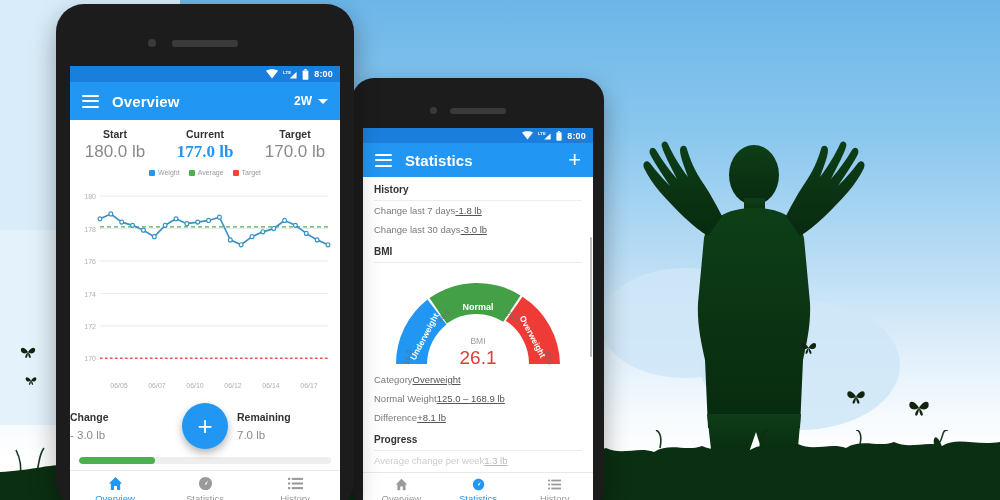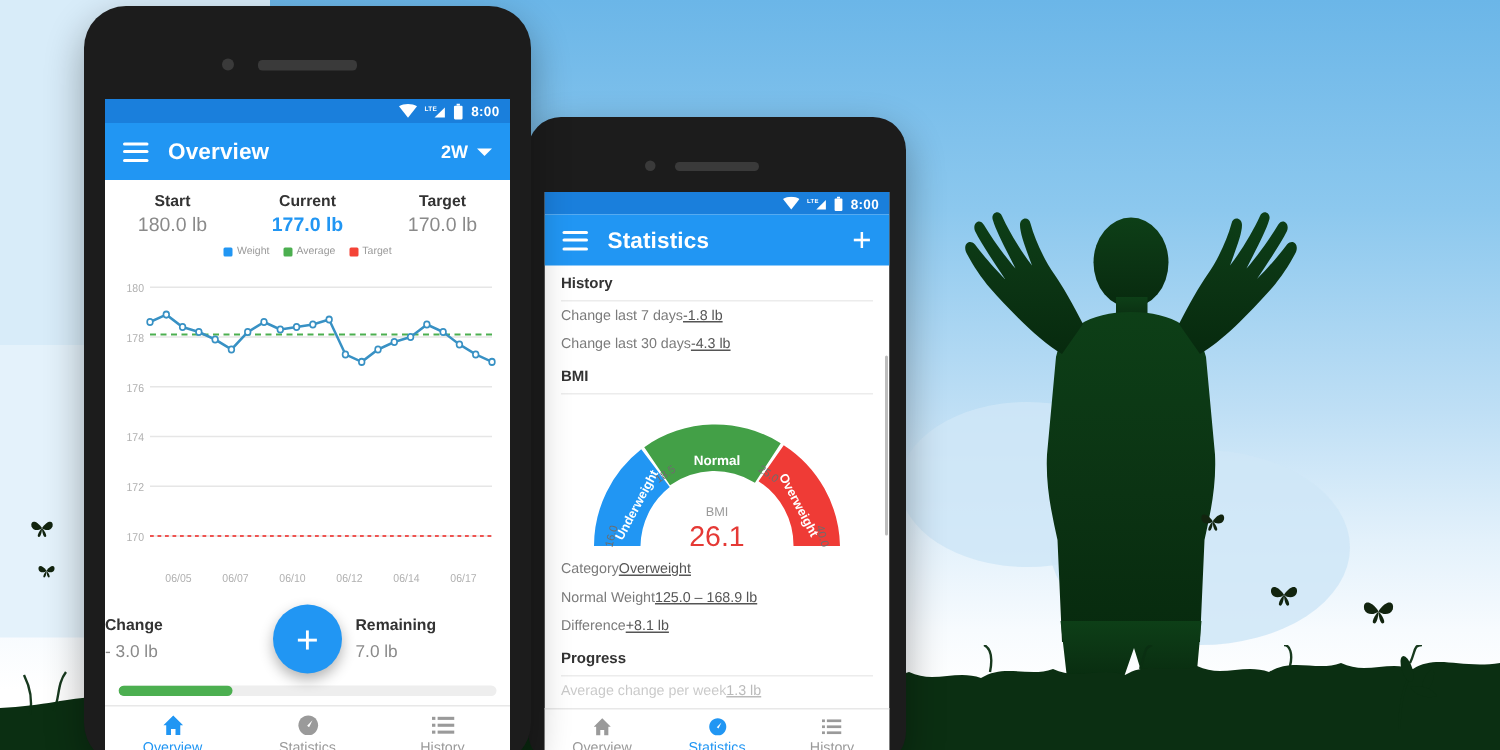--- a/index.html
+++ b/index.html
@@ -48,22 +48,22 @@
   .hamb i{display:block;height:2px;background:#fff;border-radius:1px;}
   .range{font-size:12px;font-weight:bold;margin-right:6px;}
   .caret{width:0;height:0;border-left:5px solid transparent;border-right:5px solid transparent;border-top:5px solid #fff;}
   .plus{font-size:22px;line-height:1;font-weight:300;}
 
   
   .p1body{background:#fff;height:100%;display:flex;flex-direction:column;}
   .stats3{display:flex;padding:8px 0 3px;}
   .stat{flex:1;text-align:center;}
   .stat .lbl{font-size:10.5px;font-weight:bold;color:#333;}
-  .stat .val{font-size:13px;color:#8a8a8a;margin-top:2px;}
-  .stat .val.hi{color:#2196f3;font-weight:bold;}
+  .stat .val{font-size:17px;color:#8a8a8a;margin-top:2px;}
+  .stat .val.hi{color:#2196f3;font-weight:bold;font-family:Liberation Serif, serif;}
   .legend{display:flex;justify-content:center;gap:9px;padding:4px 0 2px;}
   .lg{display:flex;align-items:center;gap:3px;font-size:7px;color:#9a9a9a;}
   .sw{width:6px;height:6px;border-radius:1px;}
 
   .chartbox{flex:1;position:relative;padding:2px 6px 0 4px;}
   .chartbox svg{display:block;width:100%;height:100%;}
 
   .bottomstats{display:flex;align-items:center;padding:4px 0 2px;position:relative;}
   .bstat{flex:1;text-align:left;}
   .bstat .lbl{font-size:10.5px;font-weight:bold;color:#333;}
@@ -274,21 +274,21 @@
         <div class="scroll">
           <div class="sect">History</div>
           <div class="divider"></div>
 
           <div class="row">
             <span>Change last 7 days</span>
             <span class="rv">-1.8 lb</span>
           </div>
           <div class="row">
             <span>Change last 30 days</span>
-            <span class="rv">-4.3 lb</span>
+            <span class="rv">-3.0 lb</span>
           </div>
 
           <div class="sect">BMI</div>
           <div class="divider"></div>
 
           <div class="gaugewrap">
             <svg width="184" height="104" viewBox="0 0 184 104">
 
               <path d="M10 98 A82 82 0 0 1 41.5 33.5 L60.5 58.6 A51 51 0 0 0 41 98 Z" fill="#2196f3"></path>
 

